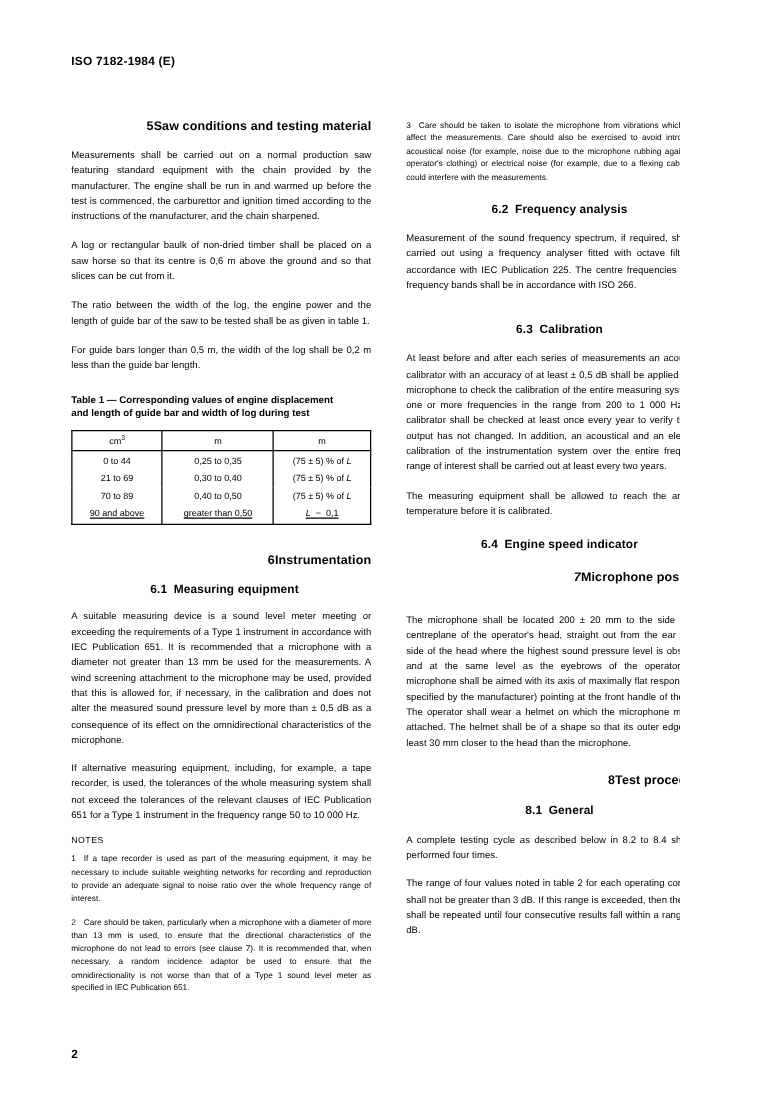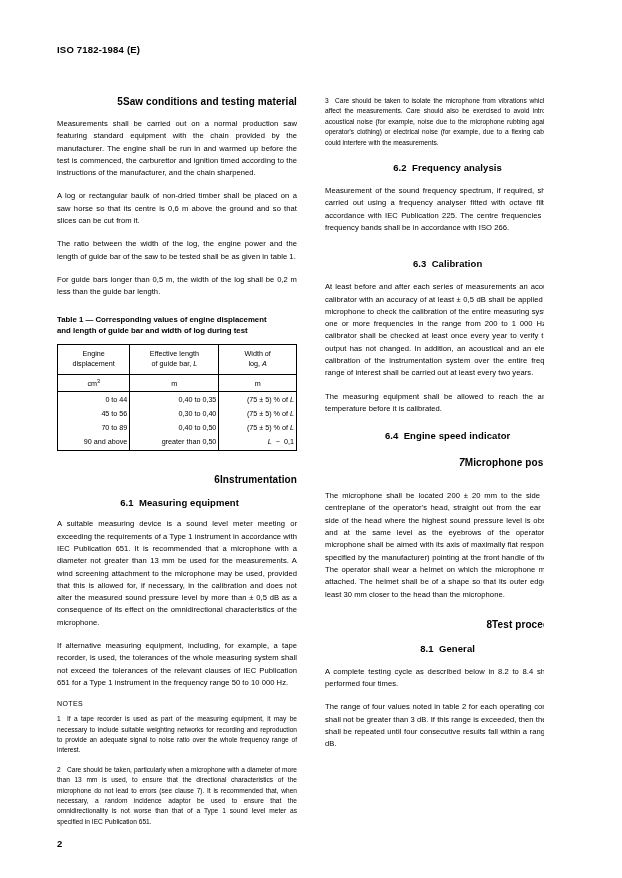--- a/index.html
+++ b/index.html
@@ -114,25 +114,25 @@
     font-weight: normal;
     line-height: 1.45;
   }
   table.isotable tr.units td {
     border-top: 1px solid #000;
     border-bottom: 1.6px solid #000;
     padding: 3px 2px;
   }
   table.isotable tr.data td {
     padding: 2.6px 2px;
-    text-align: right;
   }
   table.isotable tr.data.lastrow td {
     border-bottom: 1.6px solid #000;
     padding-bottom: 4px;
+    text-decoration: underline;
   }
   table.isotable .ital {
     font-style: italic;
   }
   sup.exp {
     font-size: 5.4px;
     vertical-align: super;
   }
   .page-number {
     position: absolute;
@@ -162,37 +162,32 @@
       <p class="body">The ratio between the width of the log, the engine power and the length of guide bar of the saw to be tested shall be as given in table 1.</p>
       <p class="body last">For guide bars longer than 0,5 m, the width of the log shall be 0,2 m less than the guide bar length.</p>
 
       <div class="table-caption">
         <span>Table 1 — Corresponding values of engine displacement</span><br>
         <span>and length of guide bar and width of log during test</span>
       </div>
 
       <table class="isotable">
         <tbody>
-            <tr class="head">
-          <th>Engine<br>displacement</th>
-          <th>Effective length<br>of guide bar, <span class="ital">L</span></th>
-          <th>Width of<br>log, <span class="ital">A</span></th>
-        </tr>
         <tr class="units">
           <td>cm<sup class="exp">3</sup></td>
           <td>m</td>
           <td>m</td>
         </tr>
         <tr class="data">
           <td>0 to 44</td>
-          <td>0,40 to 0,35</td>
+          <td>0,25 to 0,35</td>
           <td>(75 ± 5) % of <span class="ital">L</span></td>
         </tr>
         <tr class="data">
-          <td>45 to 56</td>
+          <td>21 to 69</td>
           <td>0,30 to 0,40</td>
           <td>(75 ± 5) % of <span class="ital">L</span></td>
         </tr>
         <tr class="data">
           <td>70 to 89</td>
           <td>0,40 to 0,50</td>
           <td>(75 ± 5) % of <span class="ital">L</span></td>
         </tr>
         <tr class="data lastrow">
           <td>90 and above</td>

